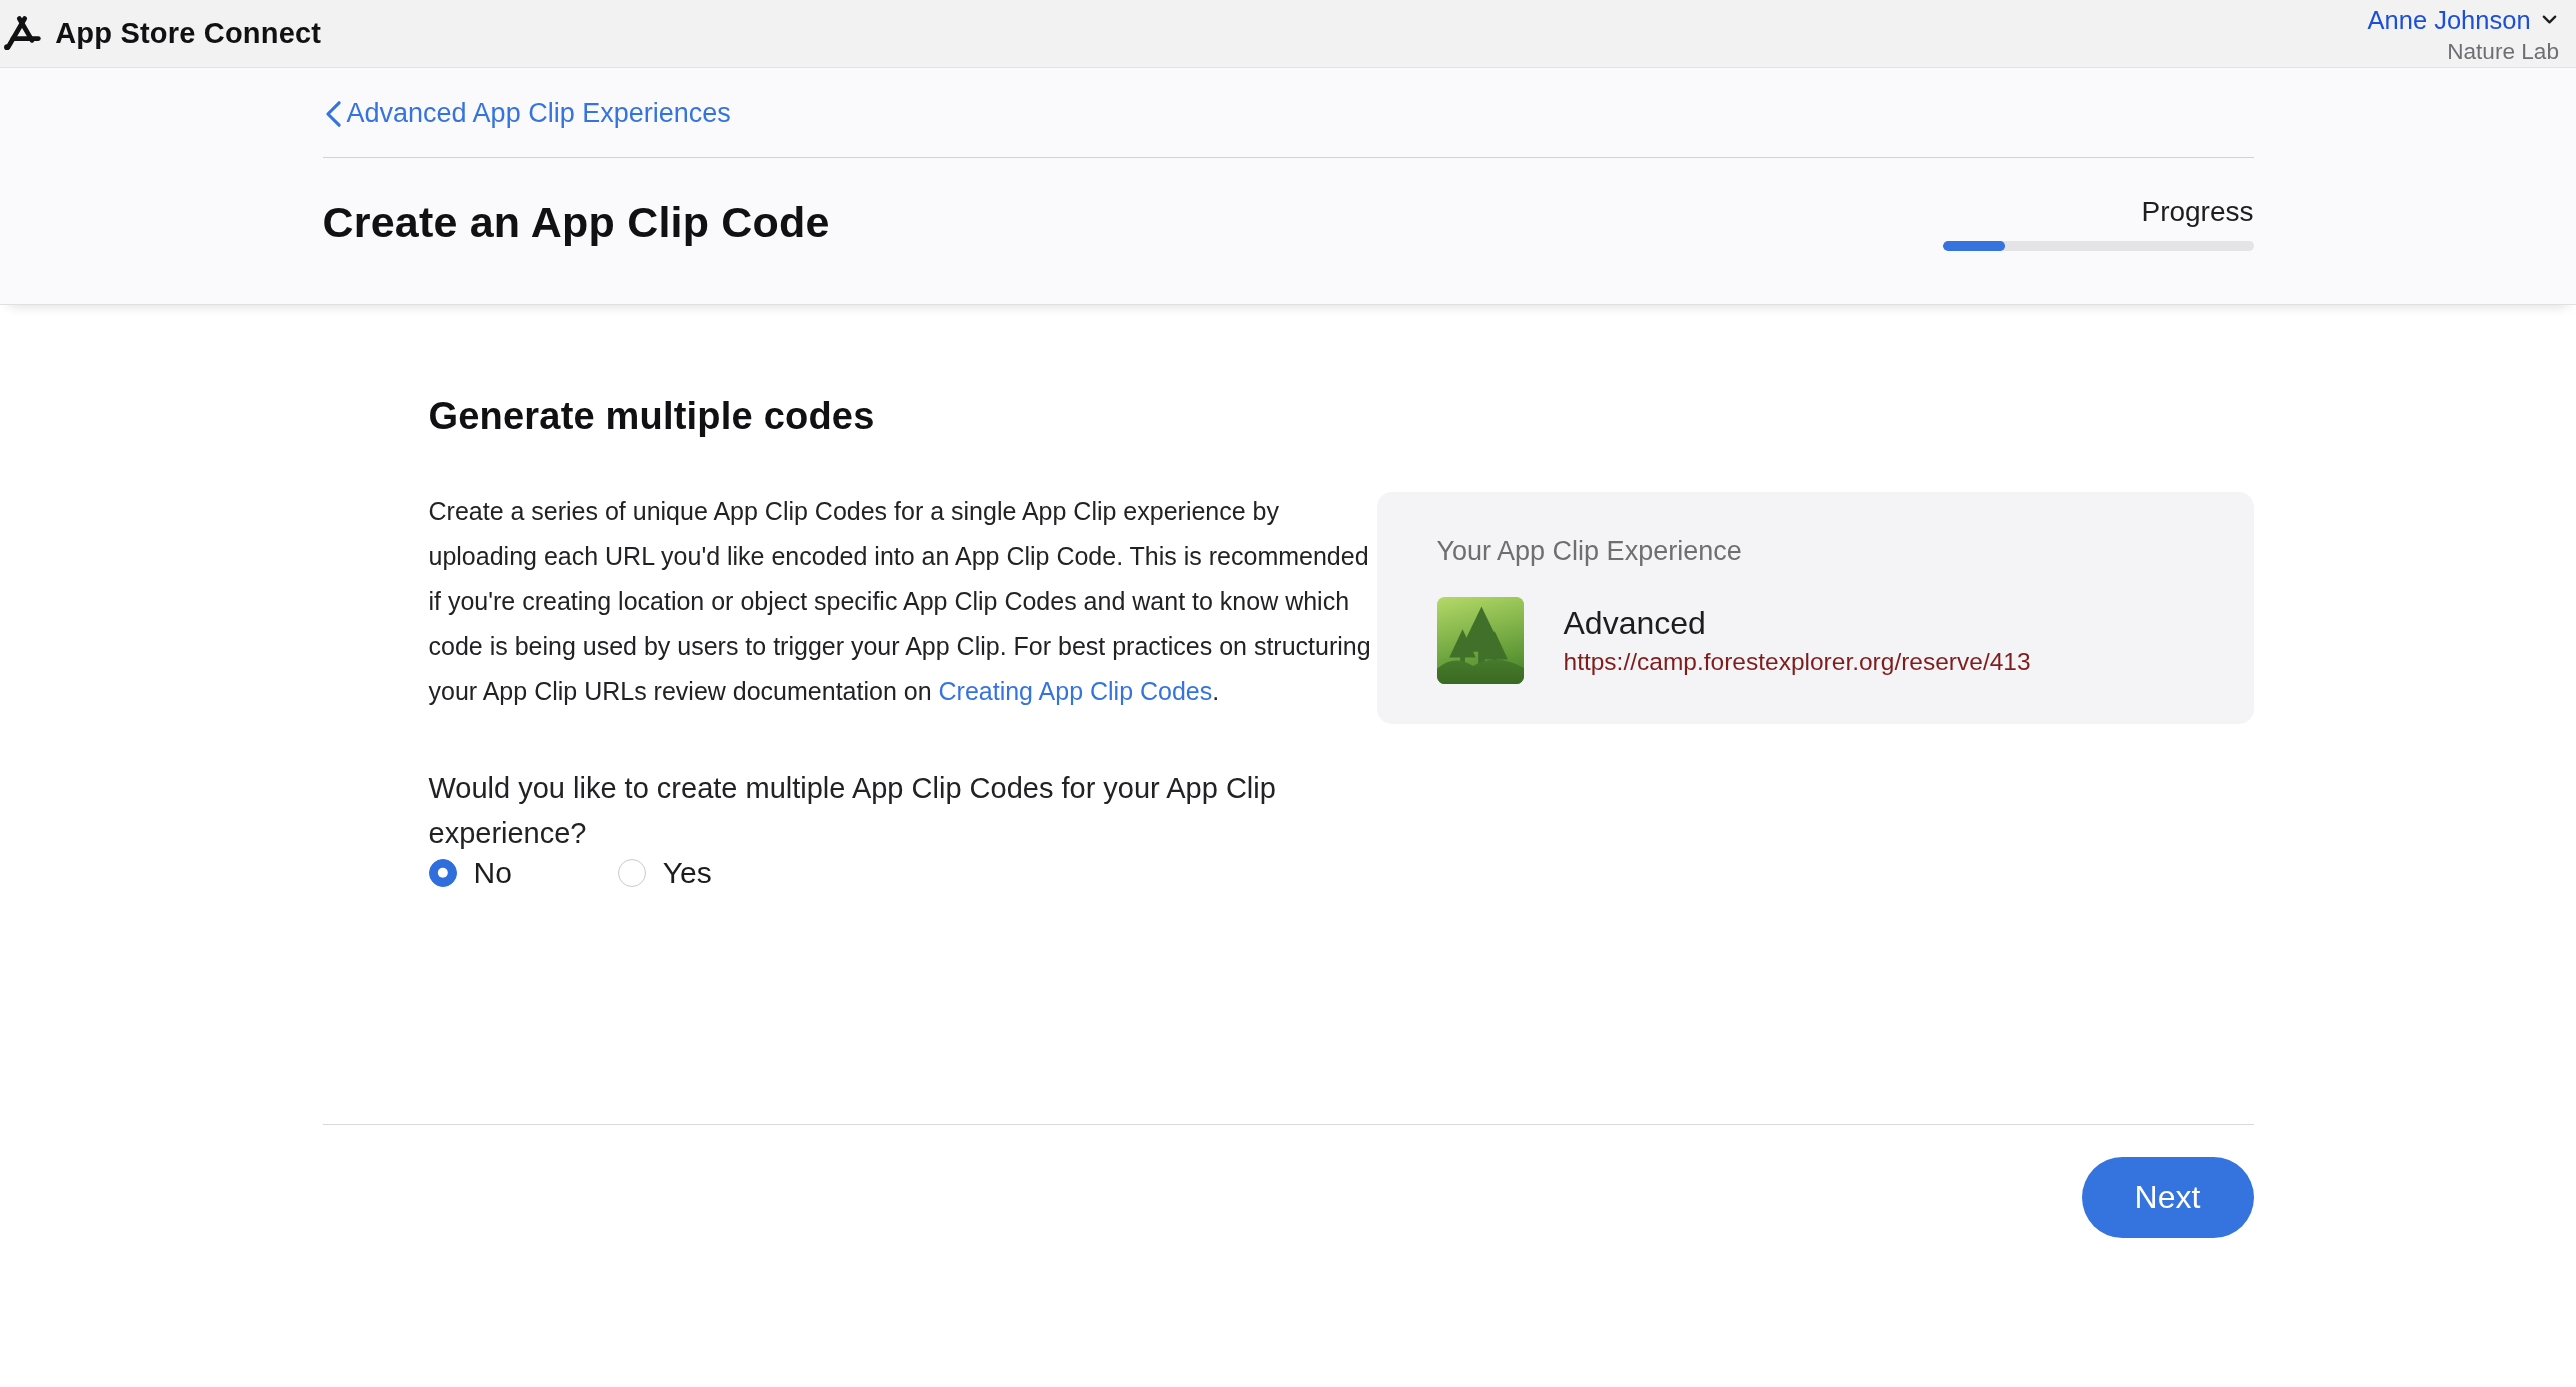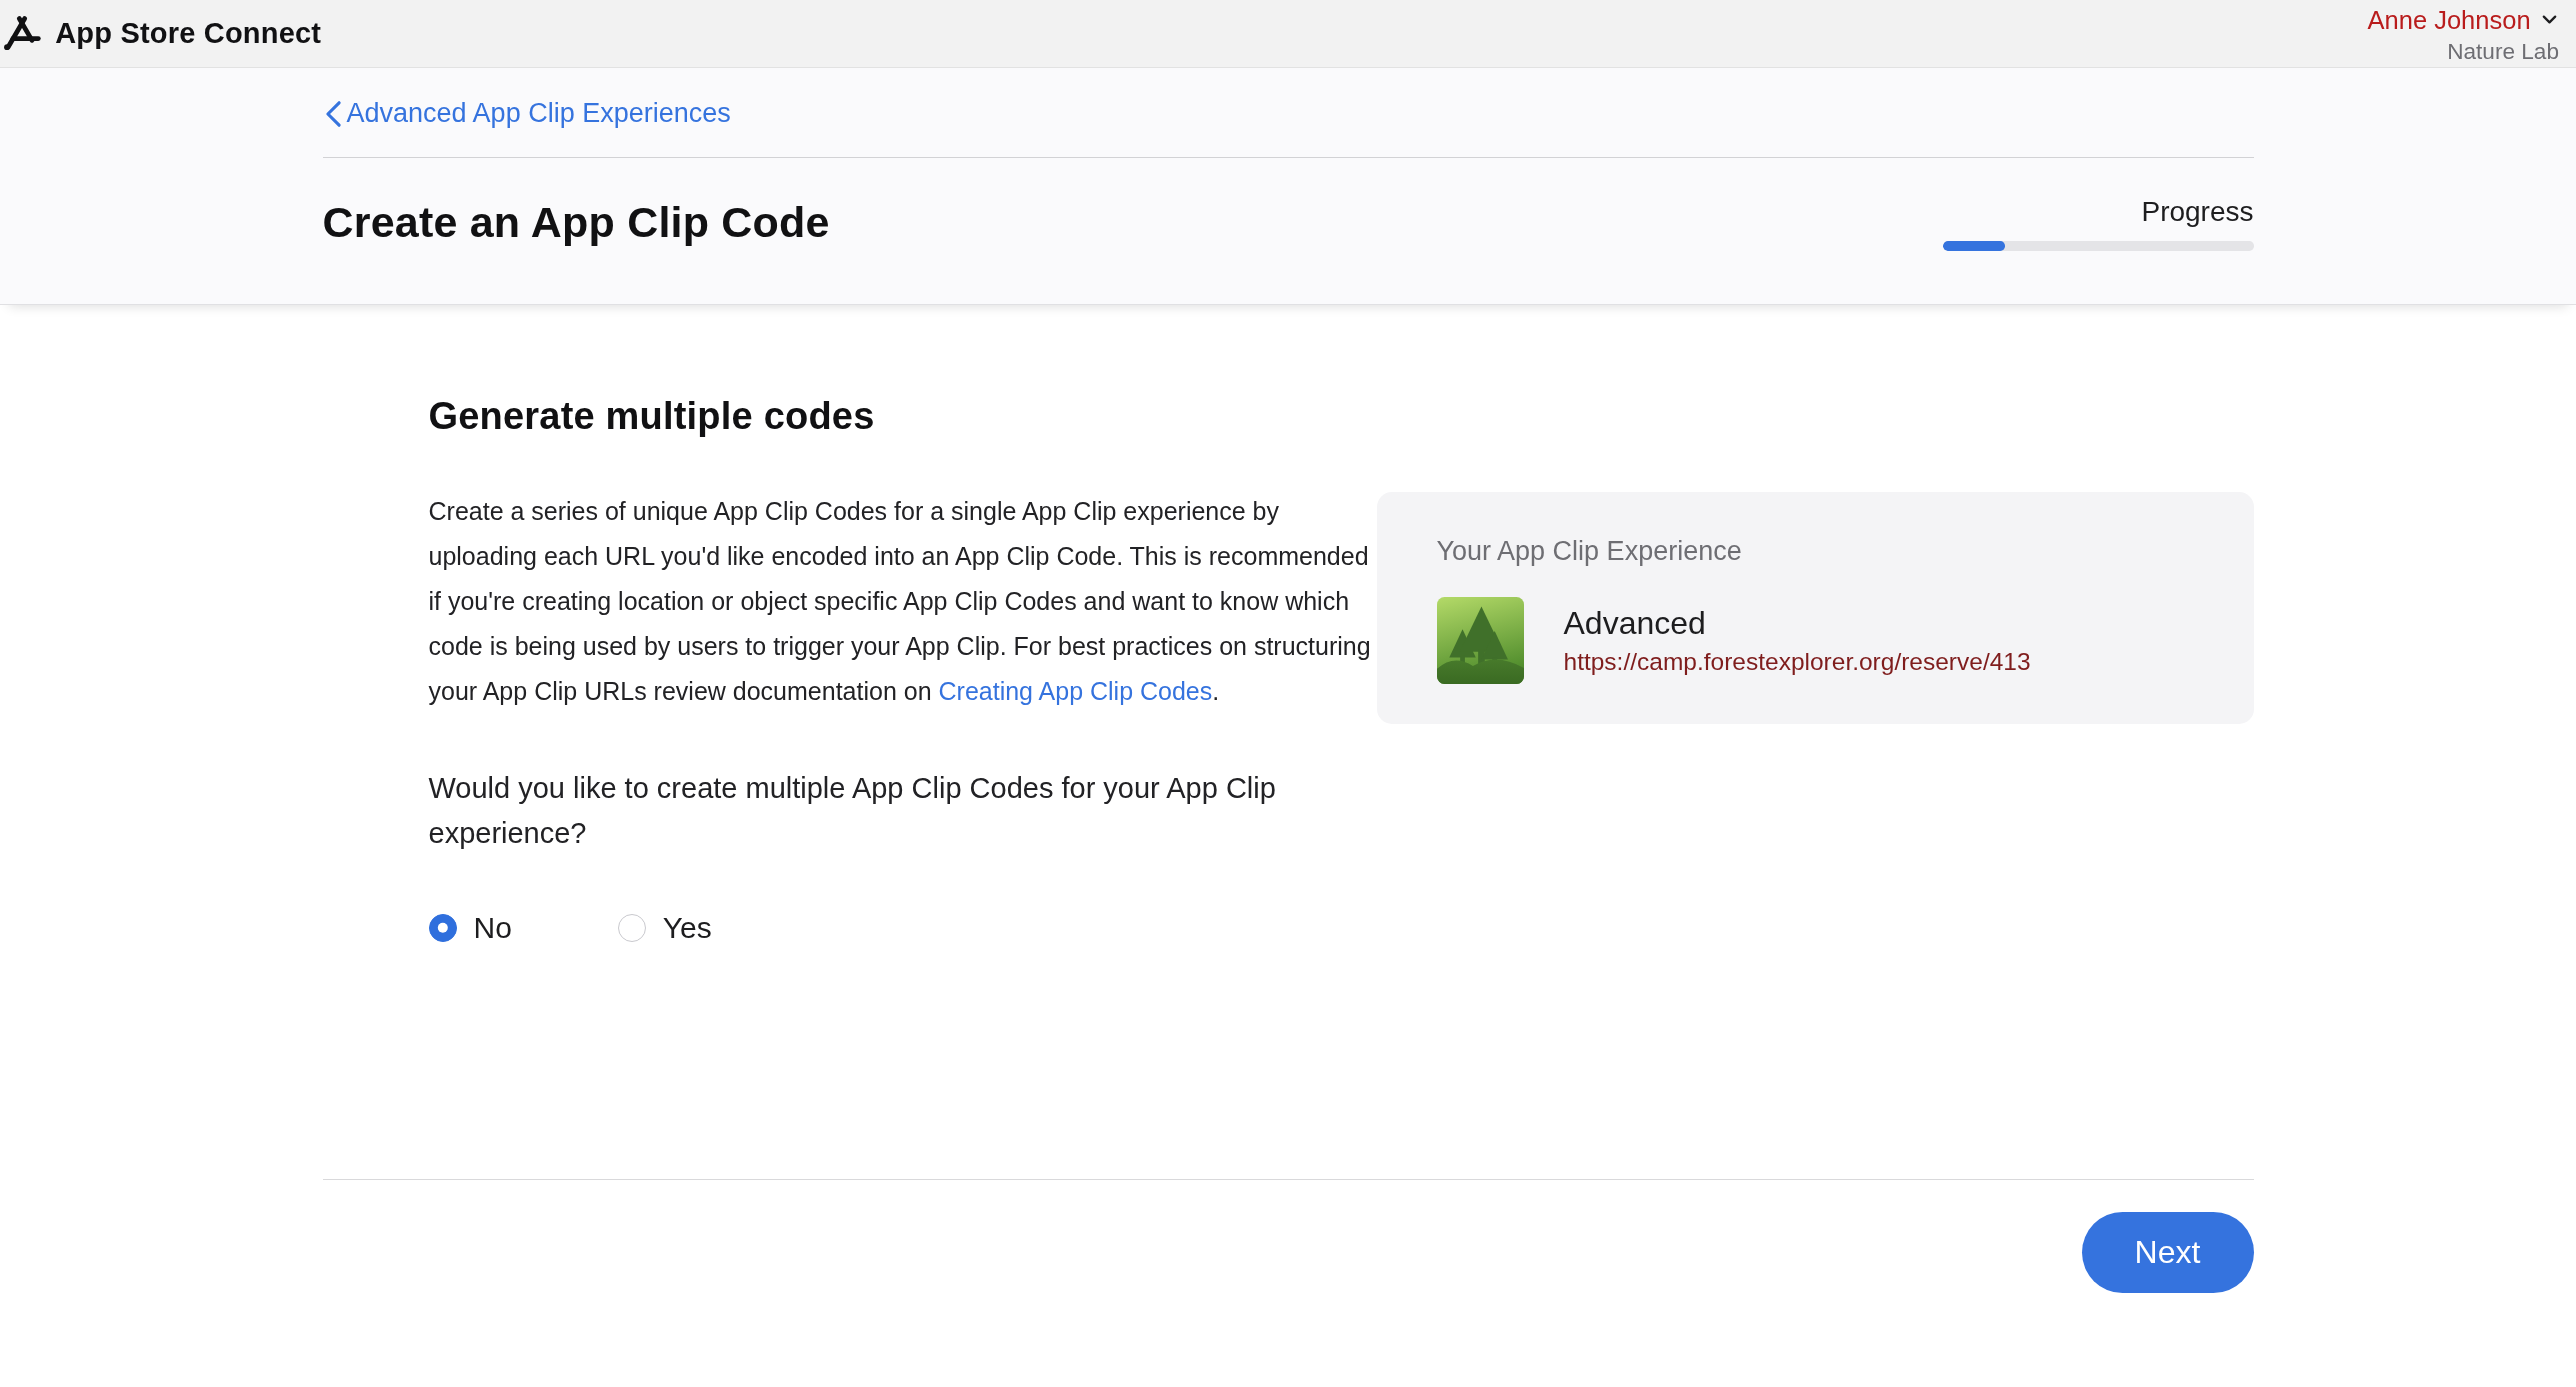--- a/index.html
+++ b/index.html
@@ -31,21 +31,21 @@
     text-align:right;
     line-height:1;
   }
   .user-name-row {
     display:flex;
     align-items:center;
     justify-content:flex-end;
     gap:9.4px;
     cursor:pointer;
   }
-  .user-name { font-size:25.5px; color:#b91c1c; line-height:32px; }
+  .user-name { font-size:25.5px; color:#1d4ed8; line-height:32px; }
   .user-org { font-size:22.6px; color:#6e6e73; line-height:28px; margin-top:1.9px; }
   .chev-down { width:19px; height:19px; }
 
   
   .header-band {
     background:#fafafc;
     border-bottom:0.9px solid #e0e0e3;
     box-shadow:0 9.4px 11.3px -8.5px rgba(0,0,0,0.14);
     height:237px;
     position:relative;
@@ -120,21 +120,20 @@
   }
   .inline-link { color:#3573de; text-decoration:none; cursor:pointer; }
   .question-text {
     margin-top:52px;
     font-size:29px;
     line-height:45px;
     color:#222225;
   }
 
   .radio-row {
-    margin-top:55px;
     display:flex;
     align-items:center;
   }
   .radio-item {
     display:flex;
     align-items:center;
     gap:17px;
     margin-right:106px;
     cursor:pointer;
   }

